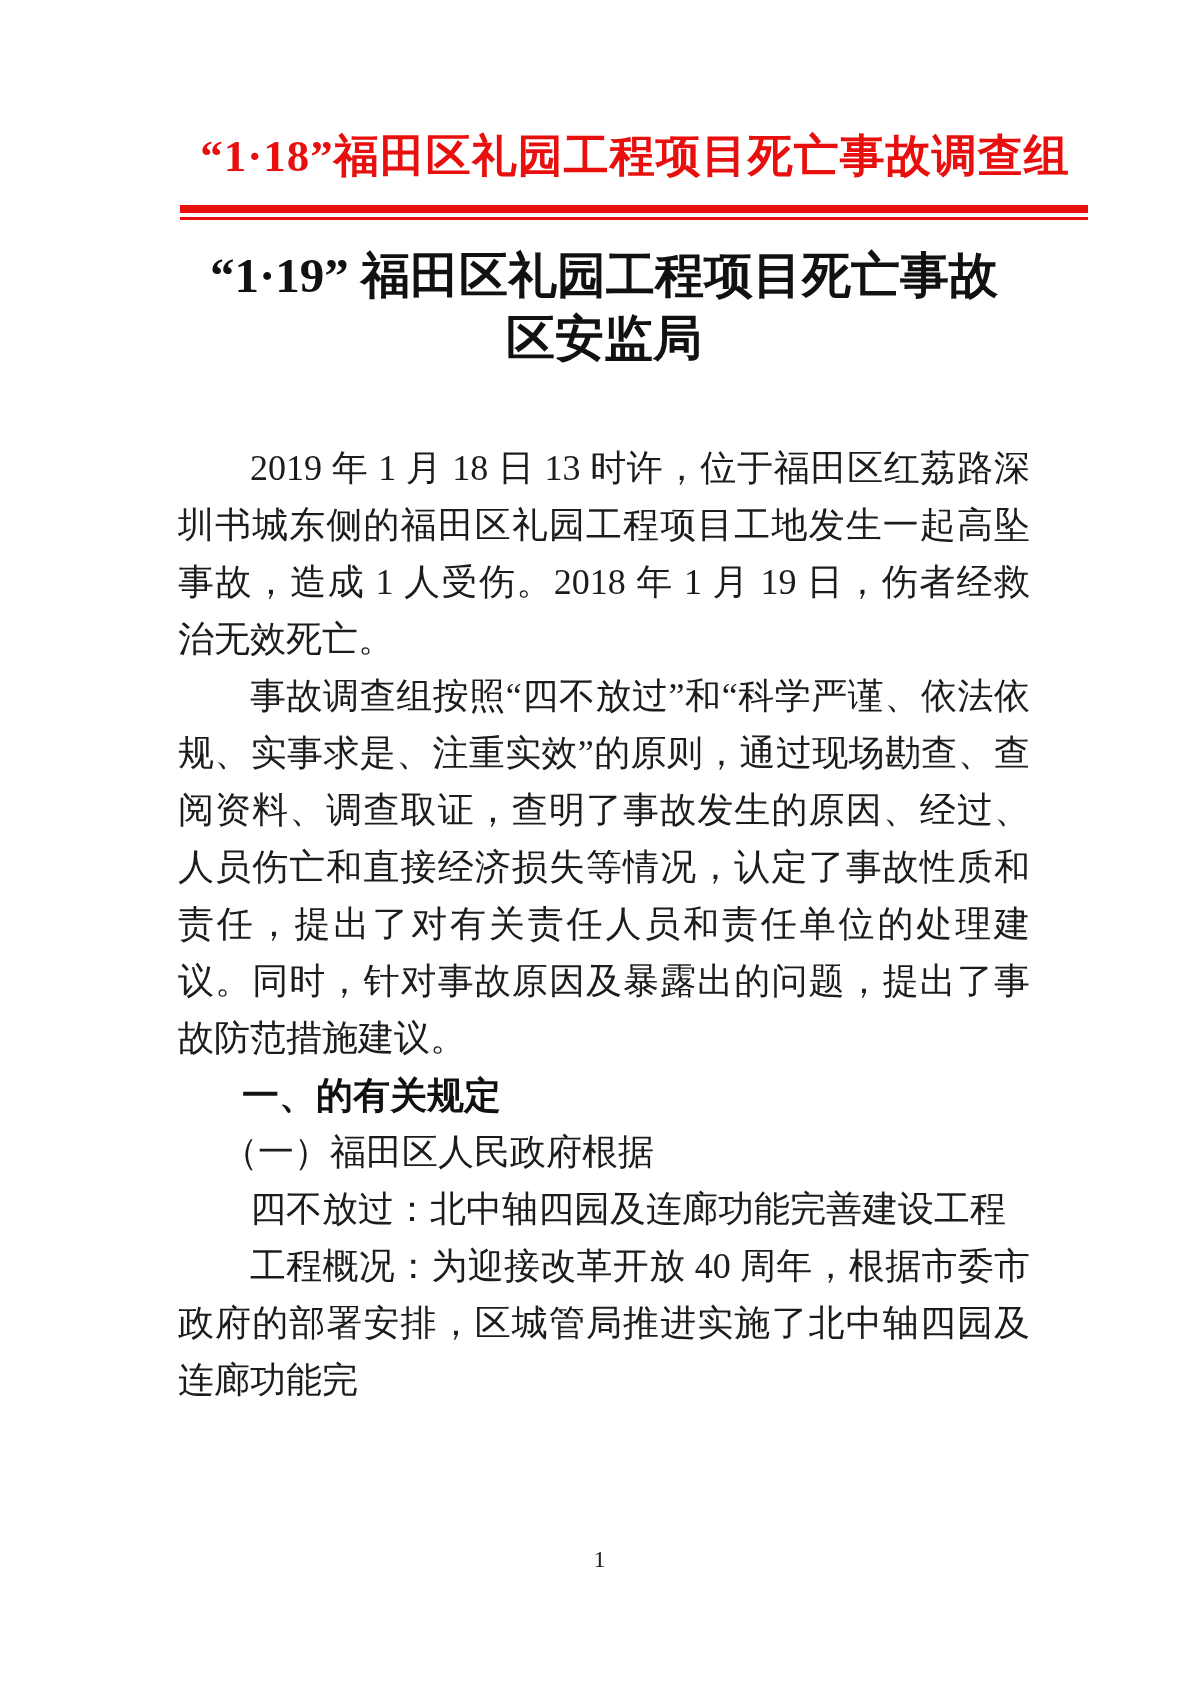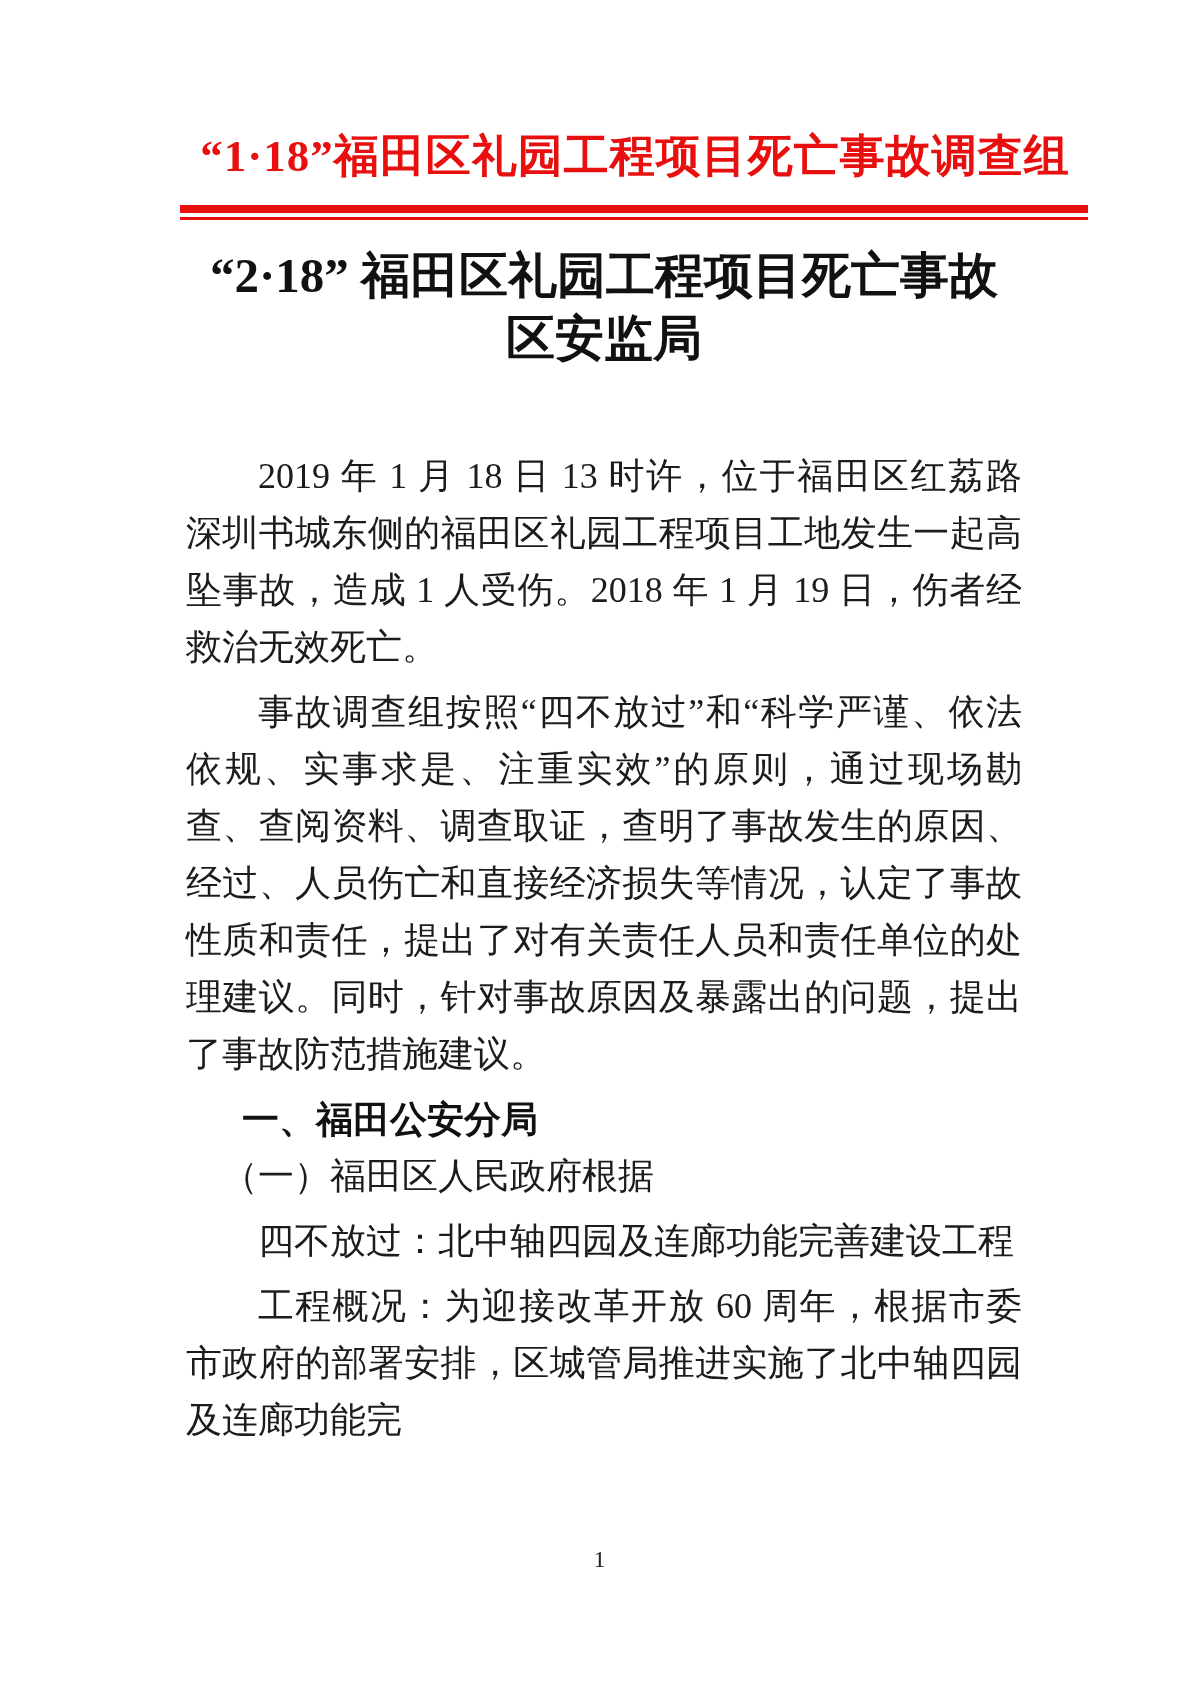--- a/index.html
+++ b/index.html
@@ -56,21 +56,21 @@
     position: absolute;
     top: 440px;
     left: 178px;
     width: 852px;
     font-size: 36px;
     line-height: 57px;
     text-align: justify;
     color: #1c1c1c;
   }
   .para {
-    margin: 8px;
+    margin: 0;
     text-indent: 72px;
     font-weight: normal;
   }
   .section-heading {
     margin: 0;
     font-family: "Liberation Sans", "DejaVu Sans", sans-serif;
     font-size: 37px;
     font-weight: bold;
     line-height: 57px;
     text-indent: 64px;
@@ -96,32 +96,32 @@
 </head>
 <body>
 
 <div class="page">
 
   <div class="banner">“1·18”福田区礼园工程项目死亡事故调查组</div>
 
   <div class="red-rule"></div>
 
   <h1 class="doc-title">
-    <span>“2·18” 福田区礼园工程项目死亡事故</span>
+    <span>“1·19” 福田区礼园工程项目死亡事故</span>
     <span>区安监局</span>
   </h1>
 
   <div class="body-block">
     <p class="para">2019 年 1 月 18 日 13 时许，位于福田区红荔路深圳书城东侧的福田区礼园工程项目工地发生一起高坠事故，造成 1 人受伤。2018 年 1 月 19 日，伤者经救治无效死亡。</p>
     <p class="para">事故调查组按照“四不放过”和“科学严谨、依法依规、实事求是、注重实效”的原则，通过现场勘查、查阅资料、调查取证，查明了事故发生的原因、经过、人员伤亡和直接经济损失等情况，认定了事故性质和责任，提出了对有关责任人员和责任单位的处理建议。同时，针对事故原因及暴露出的问题，提出了事故防范措施建议。</p>
 
-    <h2 class="section-heading">一、福田公安分局</h2>
+    <h2 class="section-heading">一、的有关规定</h2>
 
     <p class="subsection-heading">（一）福田区人民政府根据</p>
 
     <p class="para">四不放过：北中轴四园及连廊功能完善建设工程</p>
 
-    <p class="para">工程概况：为迎接改革开放 60 周年，根据市委市政府的部署安排，区城管局推进实施了北中轴四园及连廊功能完</p>
+    <p class="para">工程概况：为迎接改革开放 40 周年，根据市委市政府的部署安排，区城管局推进实施了北中轴四园及连廊功能完</p>
   </div>
 
   <div class="page-number">1</div>
 
 </div>
 
 </body></html>

